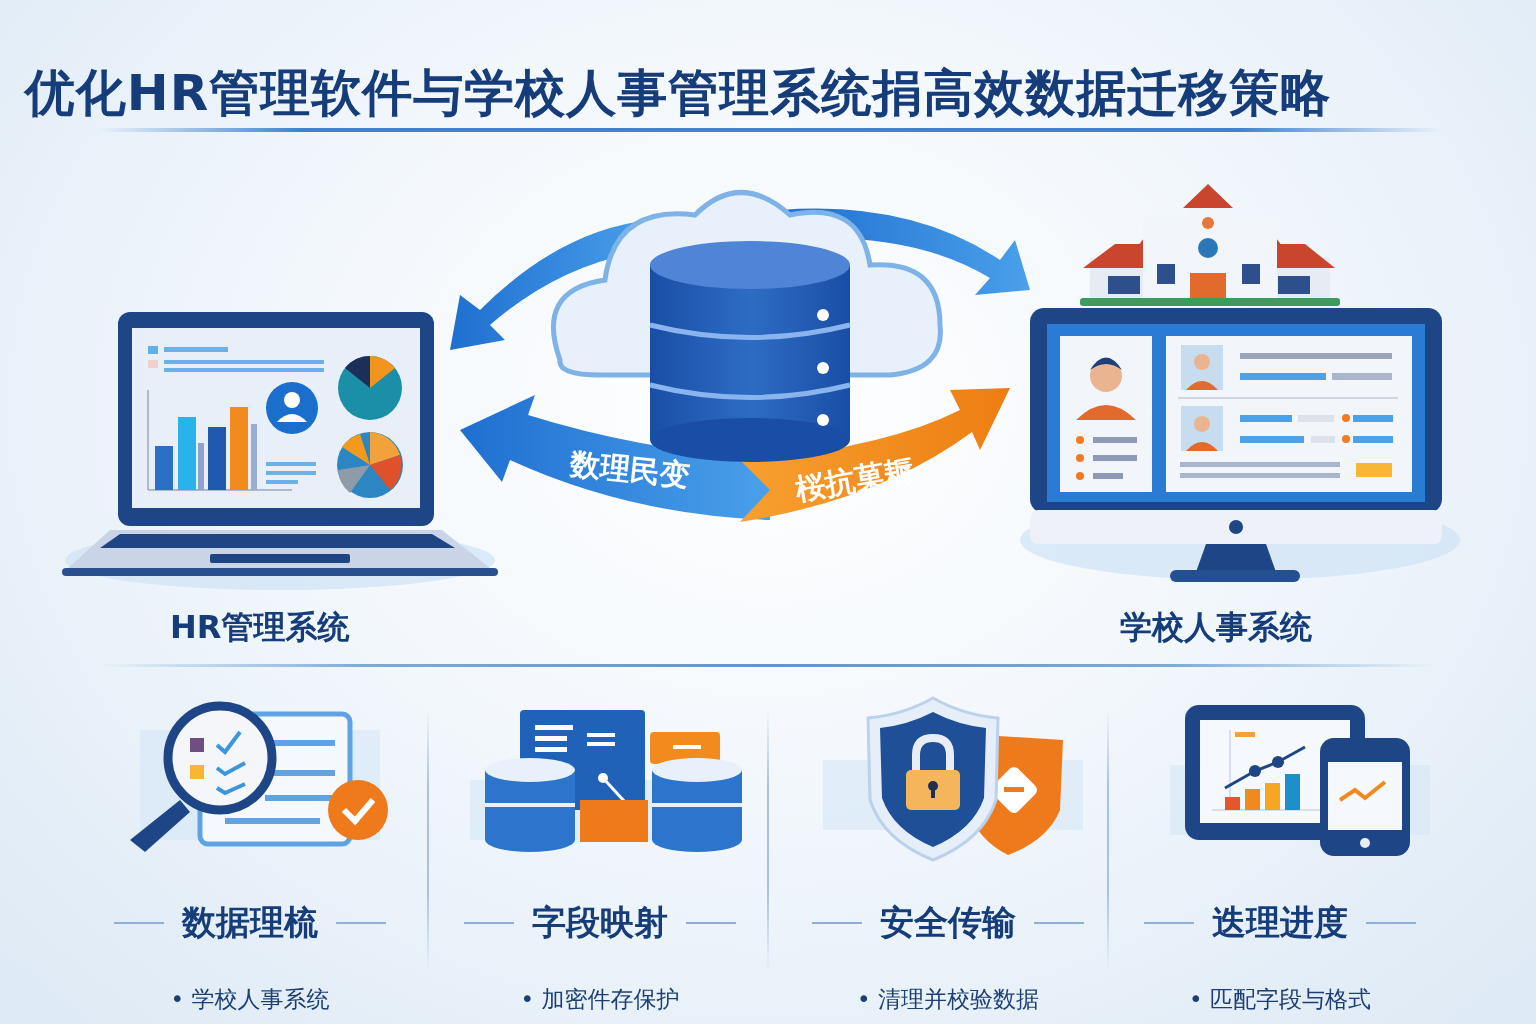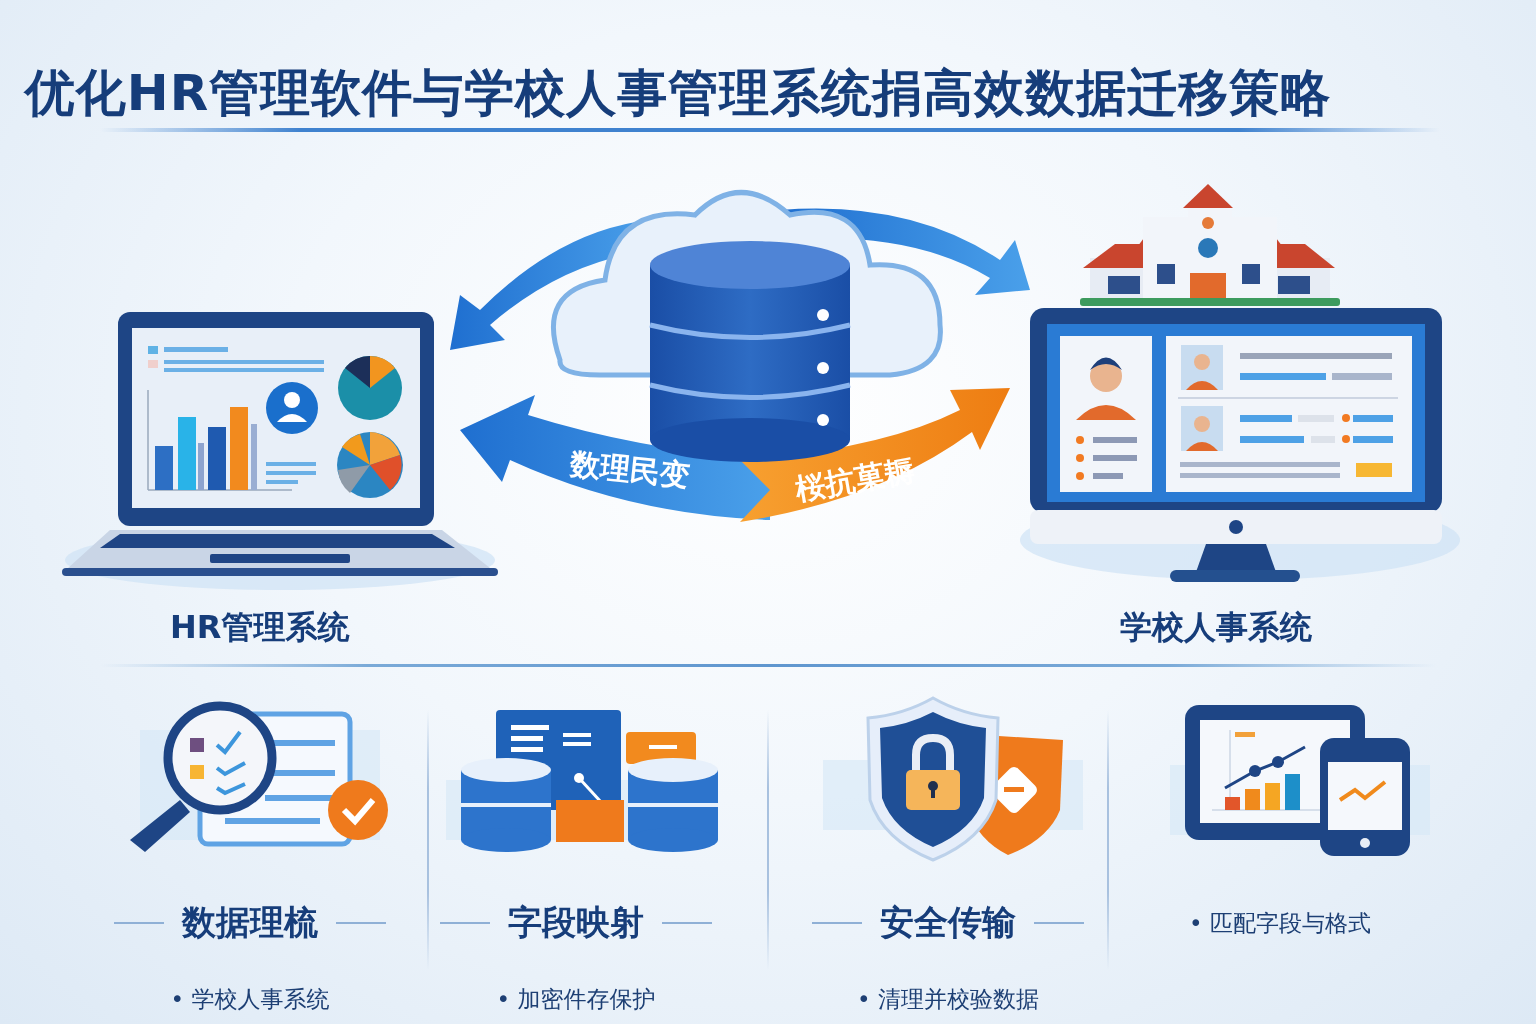--- a/index.html
+++ b/index.html
@@ -227,21 +227,21 @@
   <div class="f-title-row">
     <span class="dash"></span>
     <span class="f-title">数据理梳</span>
     <span class="dash"></span>
   </div>
   <div class="f-desc">• 学校人事系统</div>
 </div>
 
 <div class="vsep" style="left:427px;"></div>
 
-<div class="feature" style="left:406px;">
+<div class="feature" style="left:430px;">
   <div class="icon-wrap">
     <svg width="300" height="180" viewBox="0 0 300 180">
       <rect x="20" y="90" width="260" height="60" fill="#d6e7f7" opacity="0.6"></rect>
       <rect x="70" y="20" width="125" height="100" rx="4" fill="#1f62b8"></rect>
       <rect x="85" y="35" width="38" height="5" fill="#fff"></rect>
       <rect x="85" y="46" width="32" height="5" fill="#fff"></rect>
       <rect x="85" y="57" width="32" height="5" fill="#fff"></rect>
       <rect x="137" y="43" width="28" height="4" fill="#fff"></rect>
       <rect x="137" y="52" width="28" height="4" fill="#fff"></rect>
       <circle cx="153" cy="88" r="5" fill="#fff"></circle>
@@ -313,14 +313,19 @@
       <rect x="155" y="84" width="15" height="36" fill="#1d8fc9"></rect>
       <polyline points="95,98 125,81 148,72 175,57" stroke="#1e4585" stroke-width="3" fill="none"></polyline>
       <circle cx="125" cy="81" r="6" fill="#1e4585"></circle>
       <circle cx="148" cy="72" r="6" fill="#1e4585"></circle>
       <rect x="190" y="48" width="90" height="118" rx="14" fill="#1e4585"></rect>
       <rect x="198" y="72" width="74" height="68" fill="#f5f8fc"></rect>
       <polyline points="210,110 225,100 235,108 255,92" stroke="#f08a1c" stroke-width="4" fill="none"></polyline>
       <circle cx="235" cy="153" r="5" fill="#e9eef6"></circle>
     </svg>
   </div>
+  <div class="f-title-row">
+    <span class="dash"></span>
+    <span class="f-title">迭理进度</span>
+    <span class="dash"></span>
+  </div>
   <div class="f-desc">• 匹配字段与格式</div>
 </div>
 
 </body></html>

